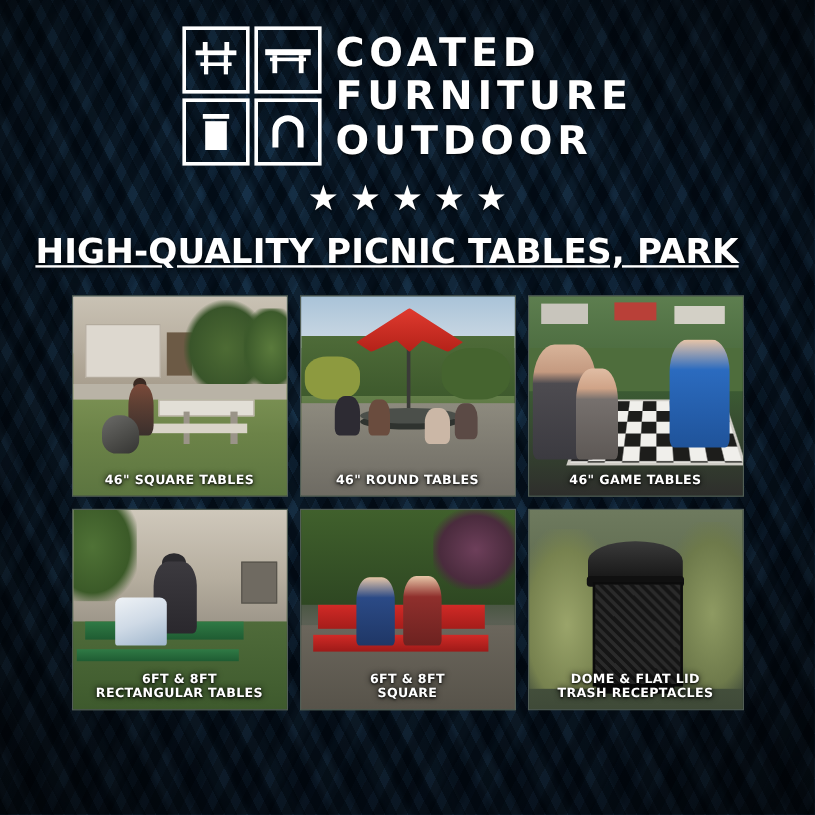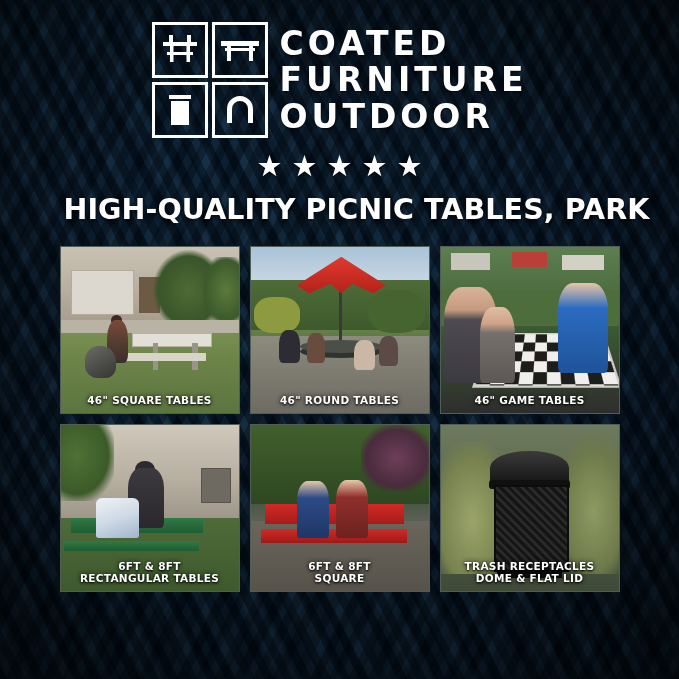--- a/index.html
+++ b/index.html
@@ -122,28 +122,29 @@
     color: #ffffff;
     font-size: 29px;
     line-height: 1;
     text-shadow: 0 1px 3px rgba(0,0,0,0.85);
   }
 
   
   .headline {
     margin-top: 12px;
     width: 620px;
-    text-align: right;
+    text-align: left;
     color: #ffffff;
     font-size: 28.5px;
     font-weight: 700;
     line-height: 1.22;
     letter-spacing: 0.1px;
     text-shadow: 0 2px 5px rgba(0,0,0,0.85);
     font-family: "DejaVu Sans", sans-serif;
+    text-decoration: underline;
   }
   .headline .line { display: block; }
 
   
   .grid {
     margin-top: 18px;
     display: grid;
     grid-template-columns: repeat(3, 180px);
     grid-template-rows: repeat(2, 168px);
     gap: 10px;
@@ -474,20 +475,20 @@
       <div class="tile">
         <div class="photo p6">
           <div class="grass-tall-l"></div>
           <div class="grass-tall-r"></div>
           <div class="can-dome"></div>
           <div class="can-rim"></div>
           <div class="can-body"></div>
           <div class="can-base"></div>
         </div>
         <div class="caption">
+          <span class="cl">DOME &amp; FLAT LID</span>
           <span class="cl">TRASH RECEPTACLES</span>
-          <span class="cl">DOME &amp; FLAT LID</span>
         </div>
       </div>
 
     </div>
   </div>
 </div>
 
 </body></html>

